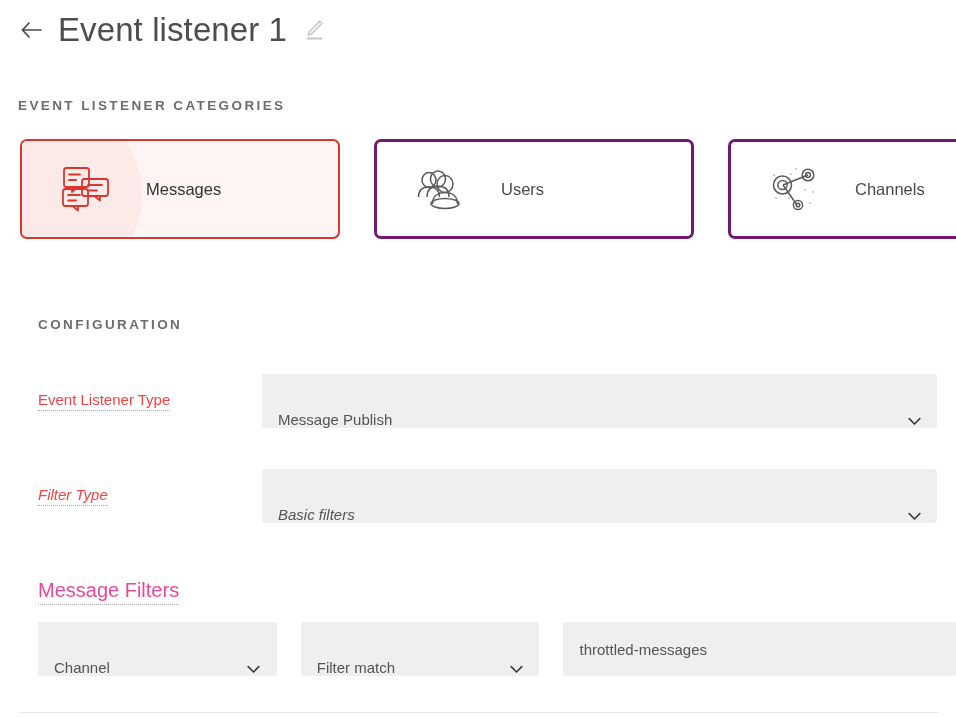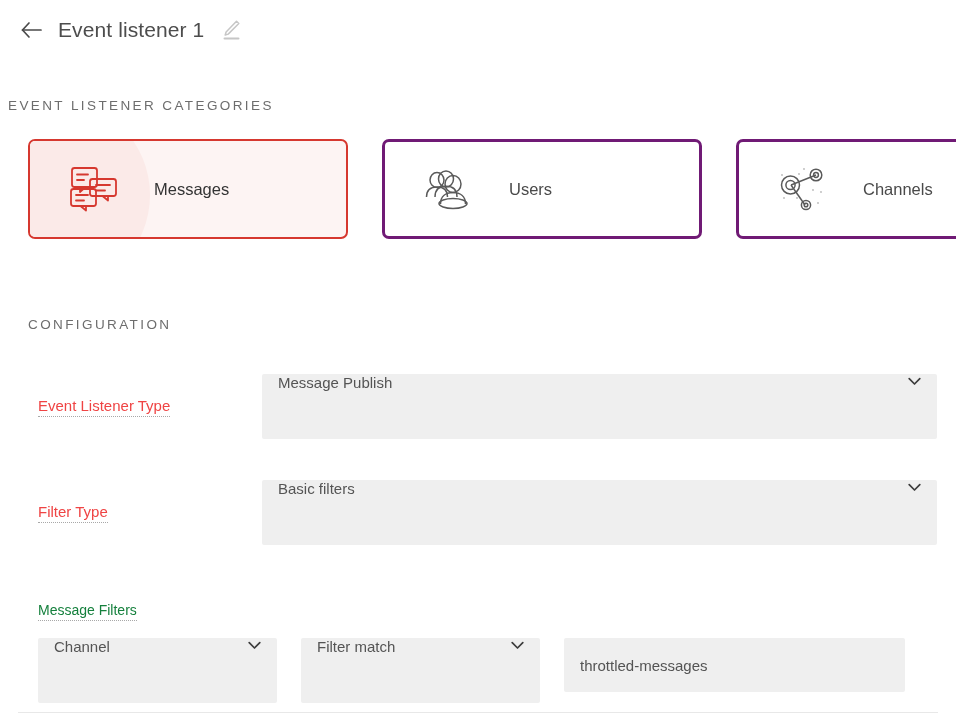--- a/index.html
+++ b/index.html
@@ -24,21 +24,21 @@
     width: 26px;
     height: 26px;
     display: flex;
     align-items: center;
     justify-content: center;
     color: #4a4a4a;
     cursor: pointer;
     flex: none;
   }
   .page-title {
-    font-size: 21px;
+    font-size: 33px;
     font-weight: 400;
     color: #4d4d4d;
     margin-left: 14px;
     letter-spacing: 0.1px;
     white-space: nowrap;
   }
   .edit-pencil {
     margin-left: 16px;
     width: 22px;
     height: 24px;
@@ -48,31 +48,31 @@
     cursor: pointer;
     flex: none;
   }
 
   
   .section-title {
     font-size: 13.5px;
     color: #6d6d6d;
     letter-spacing: 2.4px;
     text-transform: uppercase;
-    font-weight: 400;
-    margin-left: 8px;
+    font-weight: 700;
+    margin-left: 18px;
     white-space: nowrap;
   }
 
   
   .cards-row {
     display: flex;
     gap: 34px;
     margin-top: 26px;
-    padding-left: 28px;
+    padding-left: 20px;
     height: 112px;
   }
   .cat-card {
     width: 320px;
     height: 100px;
     border-radius: 7px;
     background: #ffffff;
     border: 3px solid #701a75;
     display: flex;
     align-items: center;
@@ -133,23 +133,23 @@
   .hint-label {
     border-bottom: 1px dotted #a8a8a8;
     padding-bottom: 2px;
     display: inline-block;
     cursor: help;
   }
   .select-box {
     background: #efefef;
     border: none;
     border-radius: 2px;
-    height: 65px;
-    display: flex;
-    align-items: flex-start;
+    height: 54px;
+    display: flex;
+    align-items: flex-end;
     padding: 0 16px;
     cursor: pointer;
     position: relative;
   }
   .select-box .val {
     font-size: 15px;
     color: #545454;
     flex: 1;
     white-space: nowrap;
     overflow: hidden;
@@ -161,33 +161,33 @@
     flex: none;
     display: flex;
     align-items: center;
     justify-content: center;
     margin-left: 10px;
   }
 
   
   .filters-block { margin-top: 56px; padding-left: 18px; }
   .filters-label {
-    font-size: 14px;
-    color: #15803d;
+    font-size: 20px;
+    color: #ec4899;
     display: inline-block;
   }
   .filters-row {
     display: flex;
     gap: 24px;
     margin-top: 17px;
   }
   .filter-select { width: 239px; }
   .filter-select-2 { width: 239px; }
   .text-input {
-    width: 341px;
+    width: 393px;
     height: 54px;
     background: #efefef;
     border: none;
     border-radius: 2px;
     padding: 0 16px;
     font-size: 15px;
     color: #545454;
     font-family: "Liberation Sans", sans-serif;
     outline: none;
   }
@@ -307,21 +307,21 @@
     <div class="select-box select-wide">
       <span class="val">Message Publish</span>
       <span class="chevron">
         <svg width="13" height="9" viewBox="0 0 13 9" aria-hidden="true">
           <path d="M1.2 1.6 L6.5 7 L11.8 1.6" fill="none" stroke="#3d3d3d" stroke-width="1.7" stroke-linecap="round" stroke-linejoin="round"></path>
         </svg>
       </span>
     </div>
   </div>
 
-  <div class="form-row" style="margin-top:41px;">
+  <div class="form-row" style="margin-top:41px;font-style:italic;">
     <div class="field-label">
       <span class="hint-label">Filter Type</span>
     </div>
     <div class="select-box select-wide">
       <span class="val">Basic filters</span>
       <span class="chevron">
         <svg width="13" height="9" viewBox="0 0 13 9" aria-hidden="true">
           <path d="M1.2 1.6 L6.5 7 L11.8 1.6" fill="none" stroke="#3d3d3d" stroke-width="1.7" stroke-linecap="round" stroke-linejoin="round"></path>
         </svg>
       </span>

